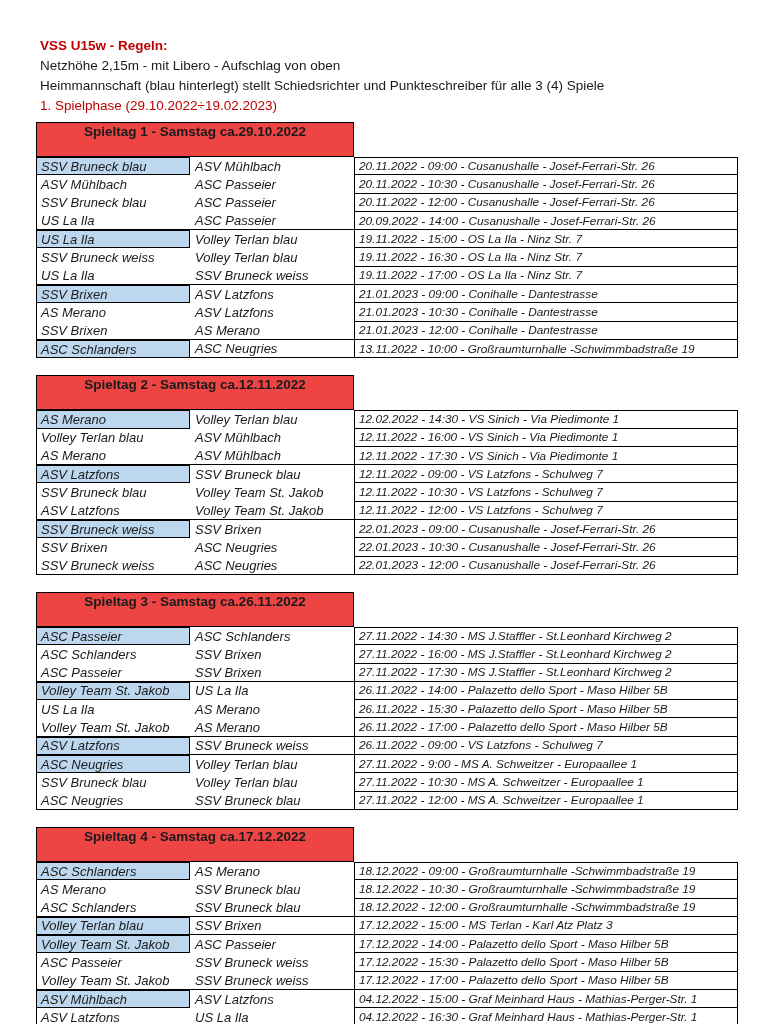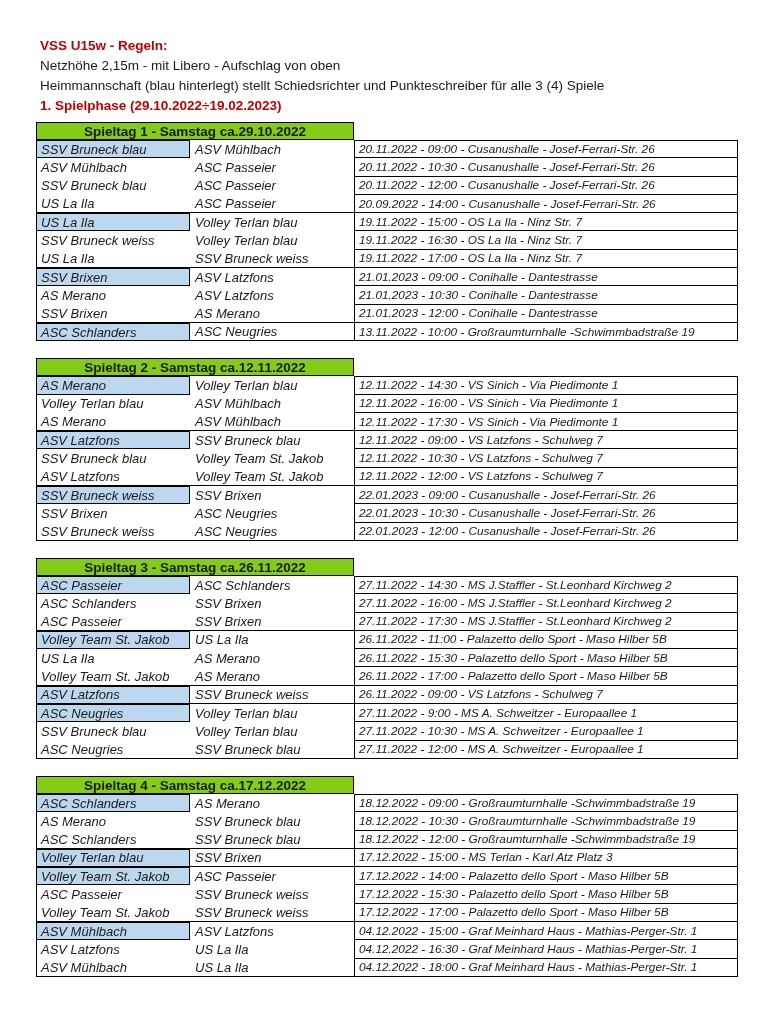--- a/index.html
+++ b/index.html
@@ -9,27 +9,27 @@
     color:#1a1a1a;
     -webkit-font-smoothing:antialiased;
   }
   .page{padding:36px 0 0 36px;}
   .intro{margin:0 8px 0 4px;}
   .doc-title{
     color:#C00000;font-weight:bold;font-size:13.5px;line-height:20px;
   }
   .rule-line{font-size:13.5px;line-height:20px;}
   .phase-title{
-    color:#C00000;font-weight:bold;font-size:13.5px;line-height:20px;
+    color:#C00000;font-weight:normal;font-size:13.5px;line-height:20px;
     margin-bottom:6px;
   }
   .tbl{margin-bottom:17px;}
   .tbl-header{
-    box-sizing:border-box;width:318px;height:18px;
-    background:#84cc16;border:1.5px solid #000;
+    box-sizing:border-box;width:318px;height:35px;
+    background:#ef4444;border:1.5px solid #000;
     font-weight:bold;font-size:13.5px;text-align:center;line-height:17px;
   }
   .tbl-grid{
     display:grid;
     grid-template-columns:154px 164px 384px;
     grid-auto-rows:18.3px;
     font-style:italic;
   }
   .cell{
     box-sizing:border-box;display:flex;align-items:center;
@@ -97,21 +97,21 @@
           <div class="cell c1 hl ge">ASC Schlanders</div>
           <div class="cell c2 ge">ASC Neugries</div>
           <div class="cell c3 ge">13.11.2022 - 10:00 - Großraumturnhalle -Schwimmbadstraße 19</div>
         </div>
       </div>
       <div class="tbl">
         <div class="tbl-header">Spieltag 2 - Samstag ca.12.11.2022</div>
         <div class="tbl-grid">
           <div class="cell c1 hl">AS Merano</div>
           <div class="cell c2">Volley Terlan blau</div>
-          <div class="cell c3 ft">12.11.2022 - 14:30 - VS Sinich - Via Piedimonte 1</div>
+          <div class="cell c3 ft">12.02.2022 - 14:30 - VS Sinich - Via Piedimonte 1</div>
           <div class="cell c1">Volley Terlan blau</div>
           <div class="cell c2">ASV Mühlbach</div>
           <div class="cell c3">12.11.2022 - 16:00 - VS Sinich - Via Piedimonte 1</div>
           <div class="cell c1 ge">AS Merano</div>
           <div class="cell c2 ge">ASV Mühlbach</div>
           <div class="cell c3 ge">12.11.2022 - 17:30 - VS Sinich - Via Piedimonte 1</div>
           <div class="cell c1 hl">ASV Latzfons</div>
           <div class="cell c2">SSV Bruneck blau</div>
           <div class="cell c3">12.11.2022 - 09:00 - VS Latzfons - Schulweg 7</div>
           <div class="cell c1">SSV Bruneck blau</div>
@@ -138,21 +138,21 @@
           <div class="cell c2">ASC Schlanders</div>
           <div class="cell c3 ft">27.11.2022 - 14:30 - MS J.Staffler - St.Leonhard Kirchweg 2</div>
           <div class="cell c1">ASC Schlanders</div>
           <div class="cell c2">SSV Brixen</div>
           <div class="cell c3">27.11.2022 - 16:00 - MS J.Staffler - St.Leonhard Kirchweg 2</div>
           <div class="cell c1 ge">ASC Passeier</div>
           <div class="cell c2 ge">SSV Brixen</div>
           <div class="cell c3 ge">27.11.2022 - 17:30 - MS J.Staffler - St.Leonhard Kirchweg 2</div>
           <div class="cell c1 hl">Volley Team St. Jakob</div>
           <div class="cell c2">US La Ila</div>
-          <div class="cell c3">26.11.2022 - 11:00 - Palazetto dello Sport - Maso Hilber 5B</div>
+          <div class="cell c3">26.11.2022 - 14:00 - Palazetto dello Sport - Maso Hilber 5B</div>
           <div class="cell c1">US La Ila</div>
           <div class="cell c2">AS Merano</div>
           <div class="cell c3">26.11.2022 - 15:30 - Palazetto dello Sport - Maso Hilber 5B</div>
           <div class="cell c1 ge">Volley Team St. Jakob</div>
           <div class="cell c2 ge">AS Merano</div>
           <div class="cell c3 ge">26.11.2022 - 17:00 - Palazetto dello Sport - Maso Hilber 5B</div>
           <div class="cell c1 hl ge">ASV Latzfons</div>
           <div class="cell c2 ge">SSV Bruneck weiss</div>
           <div class="cell c3 ge">26.11.2022 - 09:00 - VS Latzfons - Schulweg 7</div>
           <div class="cell c1 hl">ASC Neugries</div>

